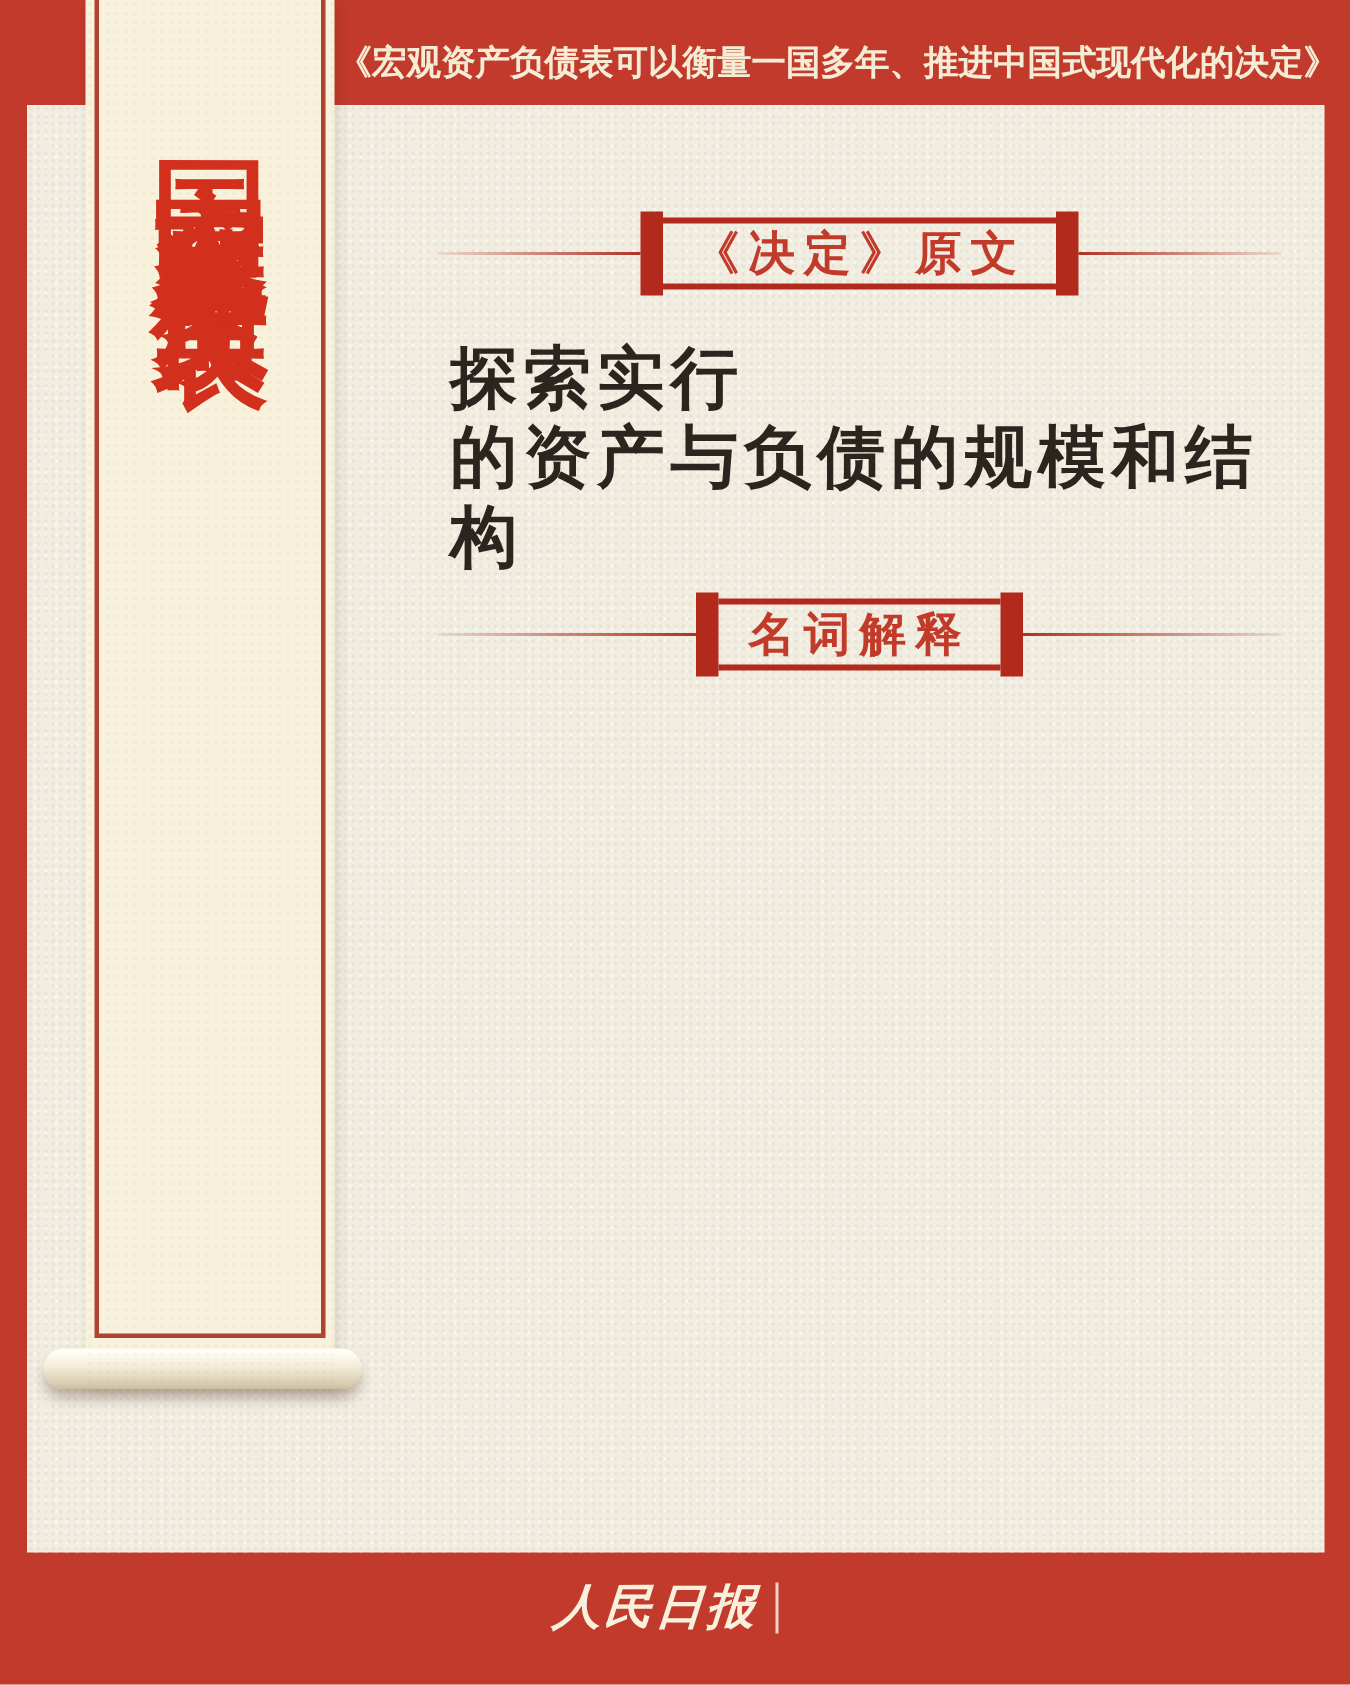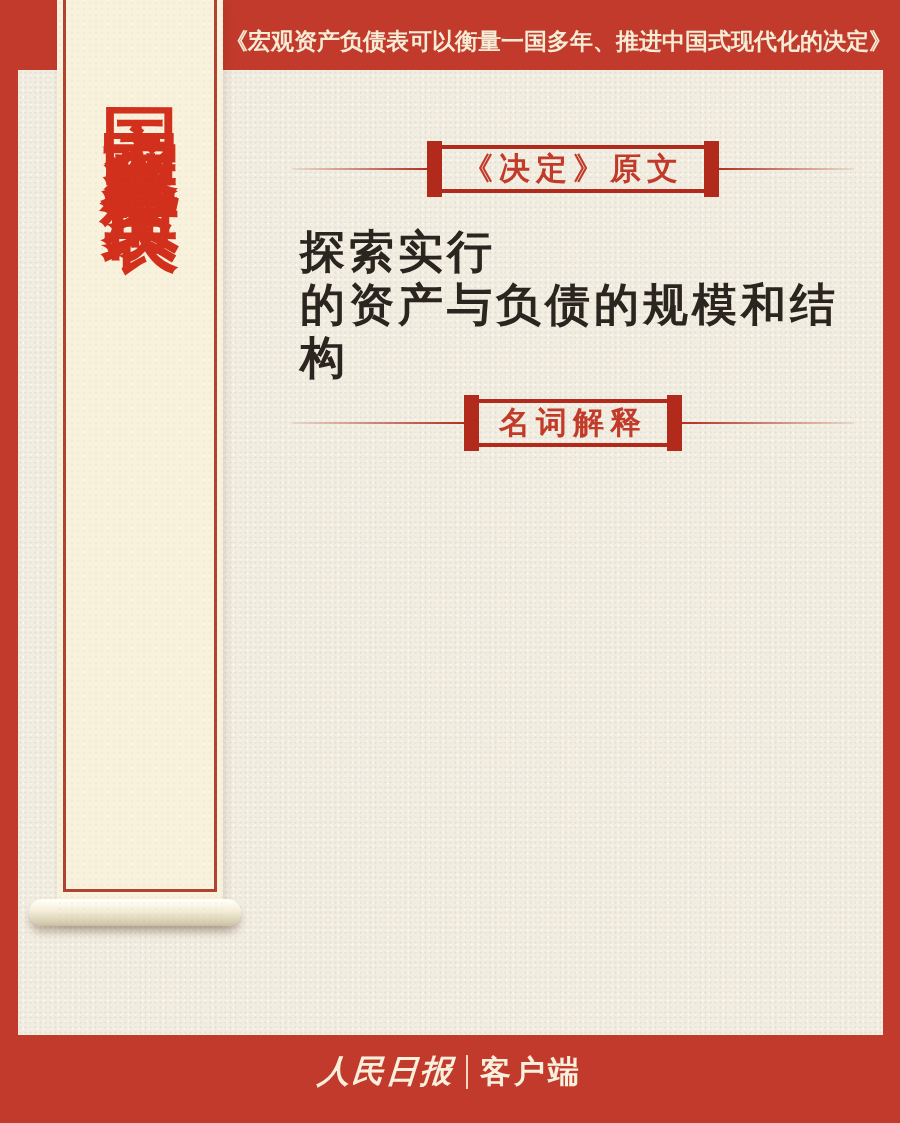--- a/index.html
+++ b/index.html
@@ -154,16 +154,15 @@
 
   <div class="banner">
     <div class="banner-border"></div>
     <div class="banner-title">国家宏观资产负债表</div>
     <div class="banner-curl"></div>
   </div>
 
   <div class="footer-logo">
     <span class="brand-script">人民日报</span>
     <span class="footer-divider"></span>
-    <span class="brand-suffix">客户端</span>
   </div>
 
 </div>
 
 </body></html>

